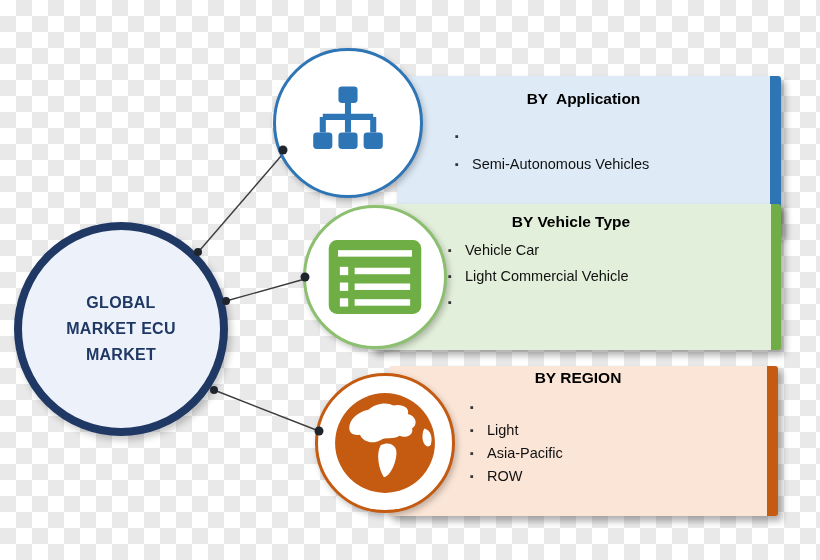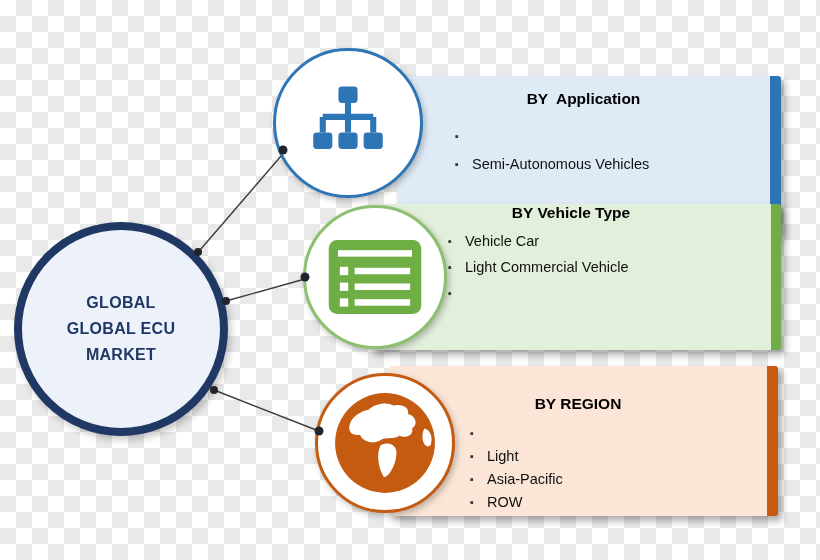--- a/index.html
+++ b/index.html
@@ -17,22 +17,22 @@
   svg.lines{ z-index:0; }
   svg.dots { z-index:5; }
 
   .panel{ position:absolute; z-index:1; border-radius:3px; box-shadow:4px 5px 7px rgba(0,0,0,.32); }
   .p-app{ left:397px; top:36px;  width:384px; height:159px; background:#DEEBF7; border-right:11px solid #2E75B6;margin-top:40px; }
   .p-veh{ left:371px; top:204px; width:410px; height:146px; background:#E2EFDA; border-right:10px solid #70AD47; }
   .p-reg{ left:389px; top:366px; width:389px; height:150px; background:#FBE5D6; border-right:11px solid #C55A11; }
 
   .hdr{ font-weight:bold; font-size:15.5px; color:#000; text-align:center; white-space:pre; }
   .p-app .hdr{ padding-top:14px; }
-  .p-veh .hdr{ padding-top:0; }
-  .p-reg .hdr{ padding-top:9px;margin-top:20px; }
+  .p-veh .hdr{ padding-top:9px; }
+  .p-reg .hdr{ padding-top:3px; }
 
   .list{ display:flex; flex-direction:column; }
   .p-app .list{ margin-top:18px; padding-left:58px; gap:8px; }
   .p-veh .list{ margin-top:9px;  padding-left:77px; gap:6px; }
   .p-reg .list{ margin-top:10px; padding-left:81px; gap:3px; }
   .row{ display:flex; align-items:center; font-size:14.5px; line-height:20px; color:#111; }
   .blt{ width:17px; font-size:11px; color:#333; flex:0 0 17px; }
 
   .circle{ position:absolute; z-index:2; background:#fff; border-radius:50%;
            display:flex; align-items:center; justify-content:center;
@@ -136,21 +136,21 @@
     <svg width="104" height="104" viewBox="0 0 100 100">
       <circle cx="50" cy="50" r="48" fill="#C55A11"></circle>
       <path d="M16 38 C14 28 24 20 34 18 C40 12 52 10 58 14 C66 12 74 16 72 22 C80 24 82 32 76 36 C78 42 70 46 64 43 C58 47 50 44 46 47 C38 52 28 48 26 42 C20 43 17 41 16 38 Z" fill="#ffffff"></path>
       <path d="M46 52 C54 48 62 52 61 61 C60 72 54 82 49 83 C44 76 41 60 46 52 Z" fill="#ffffff"></path>
       <path d="M88 36 C94 38 96 44 94 52 C90 56 86 50 86 44 C86 40 87 37 88 36 Z" fill="#ffffff"></path>
     </svg>
   </div>
 
   <div class="center">
     <div class="tline">GLOBAL</div>
-    <div class="tline">GLOBAL ECU</div>
+    <div class="tline">MARKET ECU</div>
     <div class="tline">MARKET</div>
   </div>
 
   <svg class="dots" viewBox="0 0 820 560">
     <circle cx="283" cy="150" r="4.5" fill="#20242c"></circle>
     <circle cx="305" cy="277" r="4.5" fill="#20242c"></circle>
     <circle cx="319" cy="431" r="4.5" fill="#20242c"></circle>
     <circle cx="198" cy="252" r="4" fill="#20242c"></circle>
     <circle cx="226" cy="301" r="4" fill="#20242c"></circle>
     <circle cx="214" cy="390" r="4" fill="#20242c"></circle>

